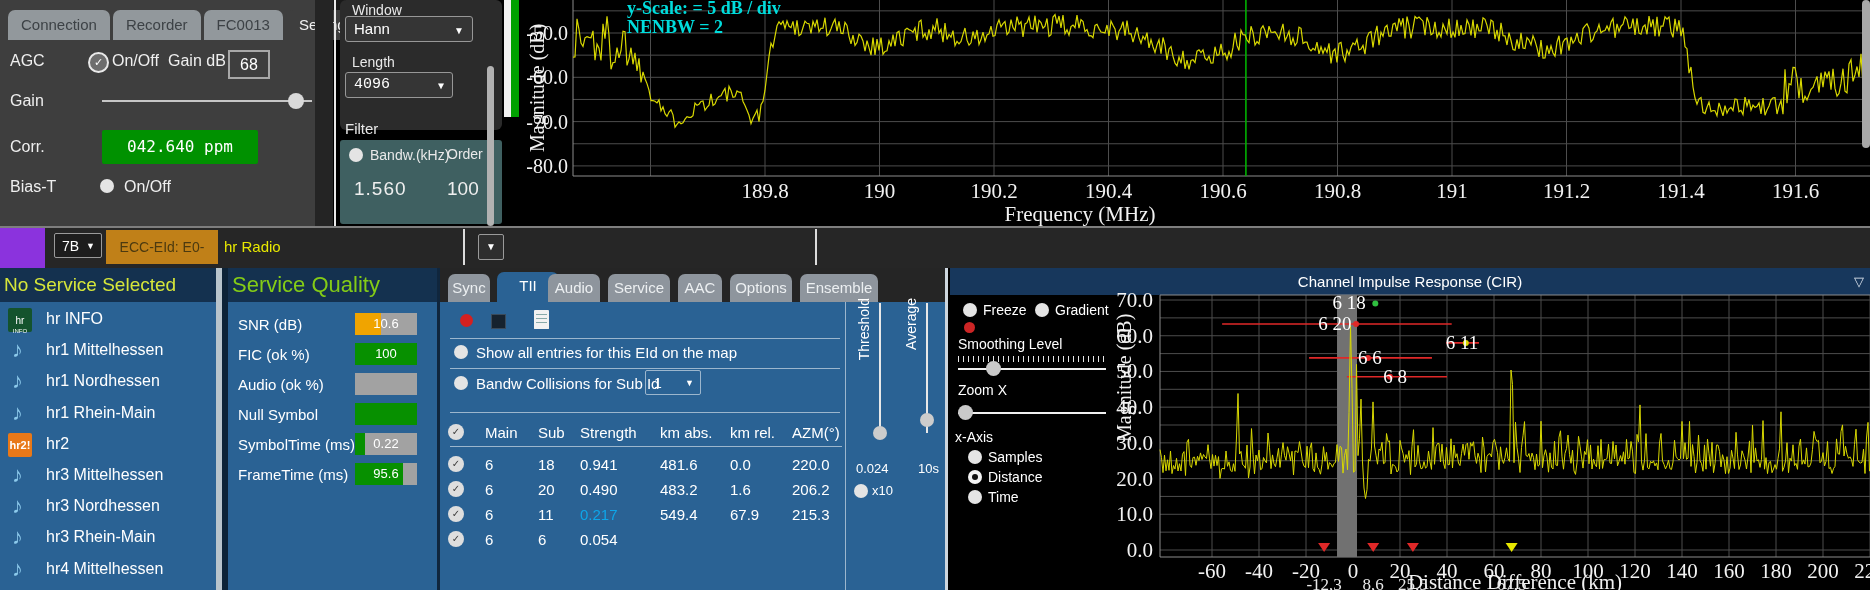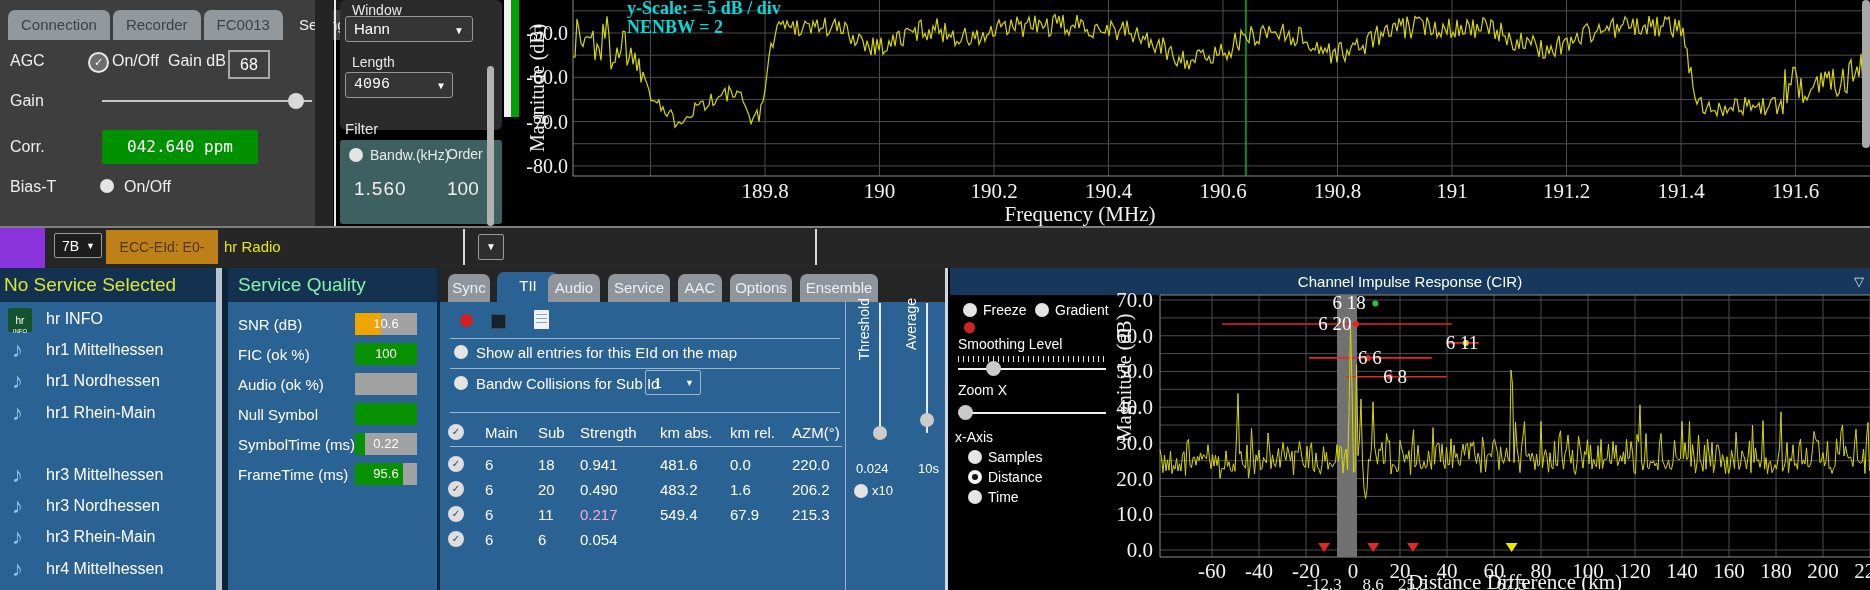--- a/index.html
+++ b/index.html
@@ -57,21 +57,21 @@
   .svc-item{position:absolute;left:0;width:216px;height:31px;color:#fff;font-size:16px;cursor:pointer;}
   .svc-item .txt{position:absolute;left:46px;top:5px;}
   .note-icon{position:absolute;left:12px;top:1px;color:#8ccaec;font-size:22px;}
   .logo{position:absolute;left:8px;top:3px;width:24px;height:24px;border-radius:2px;text-align:center;color:#fff;}
   .logo.hrinfo{background:#14532d;font-size:10px;font-weight:normal;line-height:10px;padding-top:8px;box-sizing:border-box;}
   .logo.hrinfo small{font-size:6px;display:block;letter-spacing:0;}
   .logo.hr2{background:#e87818;font-weight:bold;font-size:11px;line-height:24px;}
   #div-b{left:222px;top:268px;width:6px;height:322px;background:#0d2337;}
   #sq-panel{left:228px;top:268px;width:209px;height:322px;background:#2a6294;}
   #sq-header{left:228px;top:268px;width:209px;height:34px;}
-  #sq-header span{color:#86efac;font-size:19px;line-height:34px;padding-left:10px;display:inline-block;}
+  #sq-header span{color:#84cc16;font-size:22px;line-height:34px;padding-left:4px;display:inline-block;}
   #div-c{left:437px;top:268px;width:3px;height:322px;background:#10263d;}
   
   #tii-panel{left:440px;top:268px;width:505px;height:322px;background:#252525;}
   #tii-body{position:absolute;left:0;top:34px;width:505px;height:288px;background:#2a6294;}
   .tiitab{position:absolute;top:6px;height:28px;border-radius:7px 7px 0 0;background:#8e959d;color:#eceff1;
         font-size:15px;text-align:center;line-height:28px;cursor:pointer;}
   .tiitab.active{background:#2a6294;color:#fff;top:4px;height:30px;}
   .hline{position:absolute;left:10px;width:390px;height:1px;background:#9cb6cd;}
   .tii-text{position:absolute;color:#fff;font-size:15px;}
   .tbl-check{position:absolute;width:16px;height:16px;border-radius:50%;background:#dedede;color:#3c3c3c;
@@ -212,20 +212,24 @@
         <span class="note-icon">♪</span>
         <span class="txt">hr1 Mittelhessen</span>
       </div>
       <div class="svc-item" style="top: 65.4px;">
         <span class="note-icon">♪</span>
         <span class="txt">hr1 Nordhessen</span>
       </div>
       <div class="svc-item" style="top: 96.6px;">
         <span class="note-icon">♪</span>
         <span class="txt">hr1 Rhein-Main</span>
+      </div>
+      <div class="svc-item" style="top: 127.8px;">
+        <div class="logo hr2">hr2!</div>
+        <span class="txt">hr2</span>
       </div>
       <div class="svc-item" style="top: 159px;">
         <span class="note-icon">♪</span>
         <span class="txt">hr3 Mittelhessen</span>
       </div>
       <div class="svc-item" style="top: 190.2px;">
         <span class="note-icon">♪</span>
         <span class="txt">hr3 Nordhessen</span>
       </div>
       <div class="svc-item" style="top: 221.4px;">
@@ -323,21 +327,21 @@
         <div class="tbl-check" style="position: absolute; left: 8px; top: 213px;">✓</div>
         <span style="position: absolute; left: 45px; top: 213px; color: rgb(255, 255, 255); font-size: 15px;">6</span>
         <span style="position: absolute; left: 98px; top: 213px; color: rgb(255, 255, 255); font-size: 15px;">20</span>
         <span style="position: absolute; left: 140px; top: 213px; color: rgb(255, 255, 255); font-size: 15px;">0.490</span>
         <span style="position: absolute; left: 220px; top: 213px; color: rgb(255, 255, 255); font-size: 15px;">483.2</span>
         <span style="position: absolute; left: 290px; top: 213px; color: rgb(255, 255, 255); font-size: 15px;">1.6</span>
         <span style="position: absolute; left: 352px; top: 213px; color: rgb(255, 255, 255); font-size: 15px;">206.2</span>
         <div class="tbl-check" style="position: absolute; left: 8px; top: 238px;">✓</div>
         <span style="position: absolute; left: 45px; top: 238px; color: rgb(255, 255, 255); font-size: 15px;">6</span>
         <span style="position: absolute; left: 98px; top: 238px; color: rgb(255, 255, 255); font-size: 15px;">11</span>
-        <span style="position: absolute; left: 140px; top: 238px; color: #f9a8d4; font-size: 15px;">0.217</span>
+        <span style="position: absolute; left: 140px; top: 238px; color: #0ea5e9; font-size: 15px;">0.217</span>
         <span style="position: absolute; left: 220px; top: 238px; color: rgb(255, 255, 255); font-size: 15px;">549.4</span>
         <span style="position: absolute; left: 290px; top: 238px; color: rgb(255, 255, 255); font-size: 15px;">67.9</span>
         <span style="position: absolute; left: 352px; top: 238px; color: rgb(255, 255, 255); font-size: 15px;">215.3</span>
         <div class="tbl-check" style="position: absolute; left: 8px; top: 263px;">✓</div>
         <span style="position: absolute; left: 45px; top: 263px; color: rgb(255, 255, 255); font-size: 15px;">6</span>
         <span style="position: absolute; left: 98px; top: 263px; color: rgb(255, 255, 255); font-size: 15px;">6</span>
         <span style="position: absolute; left: 140px; top: 263px; color: rgb(255, 255, 255); font-size: 15px;">0.054</span>
       </div>
     <div class="hline" style="top:178px;width:392px;"></div>
     <div id="tii-vline"></div>

